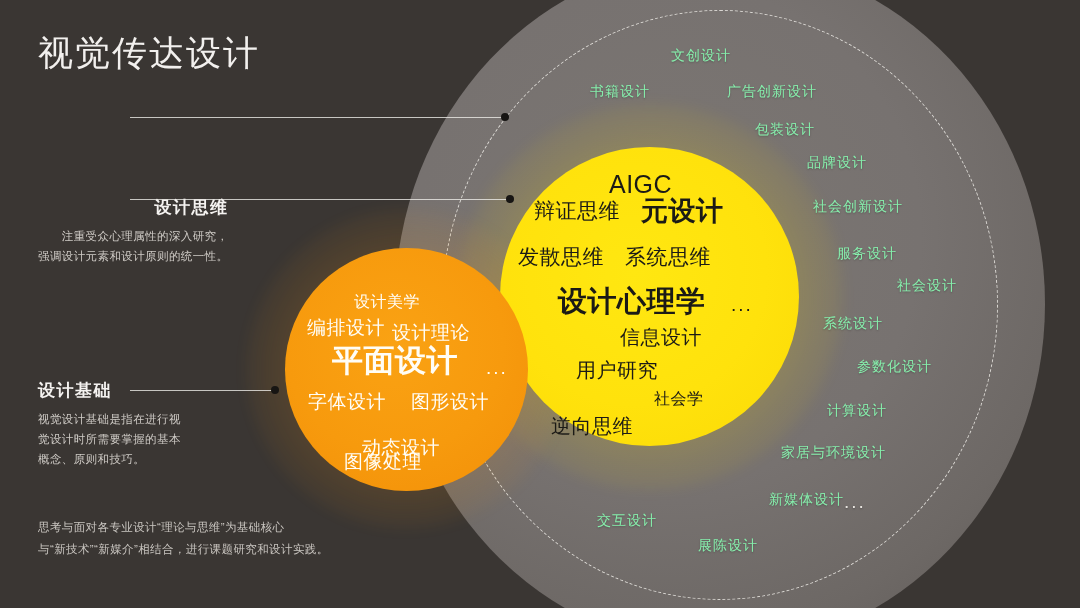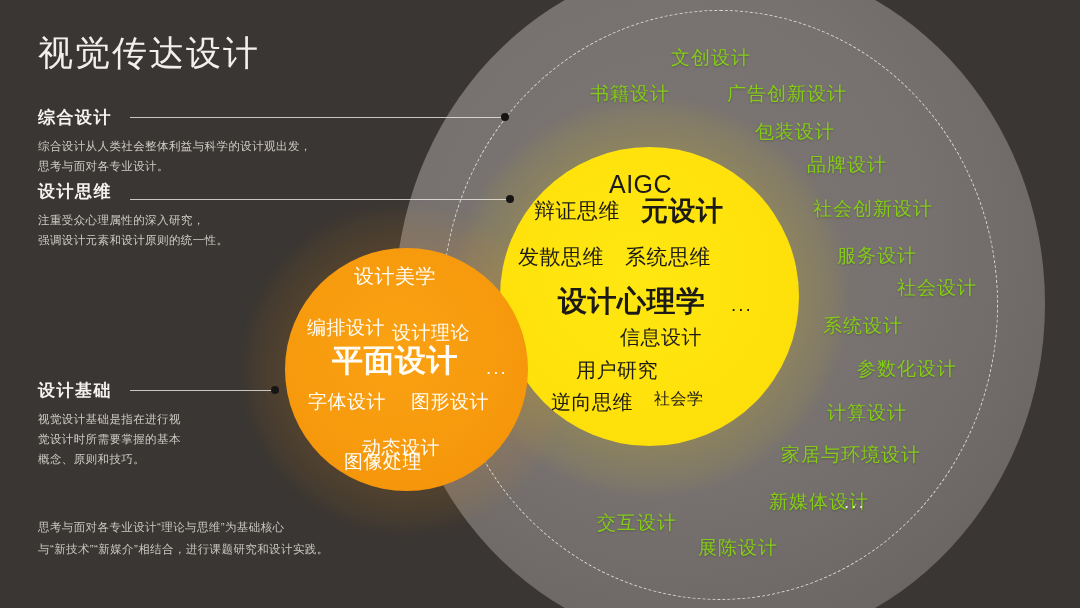--- a/index.html
+++ b/index.html
@@ -132,22 +132,22 @@
     background: #171513;
   }
 
   
   .w {
     position: absolute;
     white-space: nowrap;
     line-height: 1;
   }
   .w-ring {
-    color: #84cc16;
-    font-size: 19px;
+    color: #86efac;
+    font-size: 14px;
     letter-spacing: 1px;
     text-shadow: 0 1px 2px rgba(0,0,0,0.25);
   }
   .w-yellow {
     color: #1b1a16;
     letter-spacing: .5px;
   }
   .w-orange {
     color: #fffdf6;
     letter-spacing: .5px;
@@ -192,46 +192,39 @@
 
   <div class="w w-yellow" style="left:609px; top:172px; font-size:25px;">AIGC</div>
   <div class="w w-yellow" style="left:534px; top:200px; font-size:21px;">辩证思维</div>
   <div class="w w-yellow" style="left:641px; top:198px; font-size:27px; font-weight:700;">元设计</div>
   <div class="w w-yellow" style="left:518px; top:246px; font-size:21px;">发散思维</div>
   <div class="w w-yellow" style="left:625px; top:246px; font-size:21px;">系统思维</div>
   <div class="w w-yellow" style="left:558px; top:287px; font-size:29px; font-weight:700;">设计心理学</div>
   <div class="ell w-yellow" style="left:731px; top:295px; font-size:19px;">...</div>
   <div class="w w-yellow" style="left:620px; top:327px; font-size:20px;">信息设计</div>
   <div class="w w-yellow" style="left:576px; top:360px; font-size:20px;">用户研究</div>
-  <div class="w w-yellow" style="left:551px; top:392px; font-size:20px;">逆向思维</div>
+  <div class="w w-yellow" style="left:551px; top:416px; font-size:20px;">逆向思维</div>
   <div class="w w-yellow" style="left:654px; top:391px; font-size:16px;">社会学</div>
 
-  <div class="w w-orange" style="left:354px; top:266px; font-size:20px;">设计美学</div>
+  <div class="w w-orange" style="left:354px; top:294px; font-size:16px;">设计美学</div>
   <div class="w w-orange" style="left:392px; top:310px; font-size:19px;margin-top:13px;">设计理论</div>
   <div class="w w-orange" style="left:307px; top:318px; font-size:19px;">编排设计</div>
   <div class="w w-orange" style="left:332px; top:345px; font-size:31px; font-weight:700;">平面设计</div>
   <div class="ell w-orange" style="left:486px; top:358px; font-size:19px;">...</div>
   <div class="w w-orange" style="left:308px; top:392px; font-size:19px;">字体设计</div>
   <div class="w w-orange" style="left:411px; top:392px; font-size:19px;">图形设计</div>
   <div class="w w-orange" style="left:362px; top:438px; font-size:19px;">动态设计</div>
   <div class="w w-orange" style="left:344px; top:452px; font-size:19px;">图像处理</div>
 
   <div class="title">视觉传达设计</div>
 
-  <div class="sec" style="top:106px;">
-    <div class="sec-head">综合设计</div>
-    <div class="sec-body">
-      <div>综合设计从人类社会整体利益与科学的设计观出发，</div>
-      <div>思考与面对各专业设计。</div>
-    </div>
-  </div>
   <div class="conn" style="left:130px; top:117px; width:375px;"></div>
   <div class="dot" style="left:501px; top:113px;"></div>
 
-  <div class="sec" style="top:180px;">
+  <div class="sec" style="top:196px;text-align:right;">
     <div class="sec-head">设计思维</div>
     <div class="sec-body">
       <div>注重受众心理属性的深入研究，</div>
       <div>强调设计元素和设计原则的统一性。</div>
     </div>
   </div>
   <div class="conn" style="left:130px; top:199px; width:380px;"></div>
   <div class="dot" style="left:506px; top:195px;"></div>
 
   <div class="sec" style="top:379px;">

